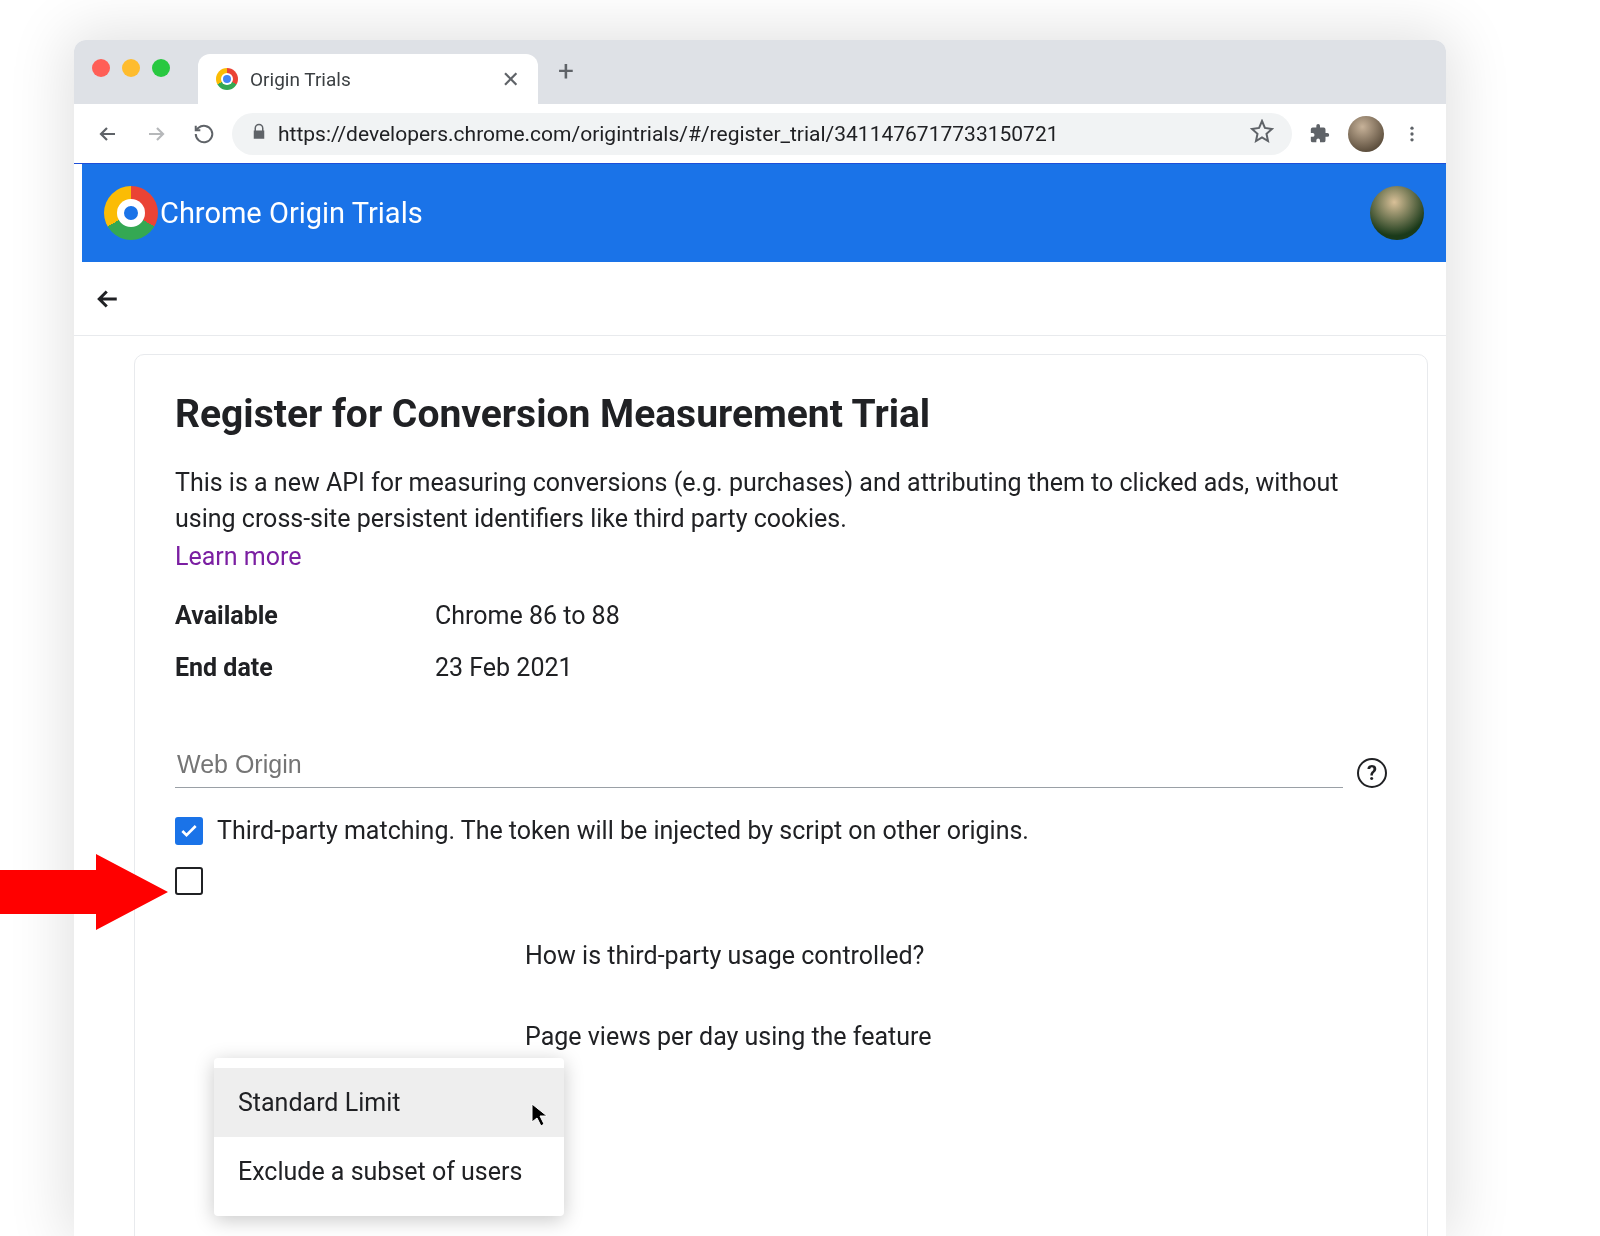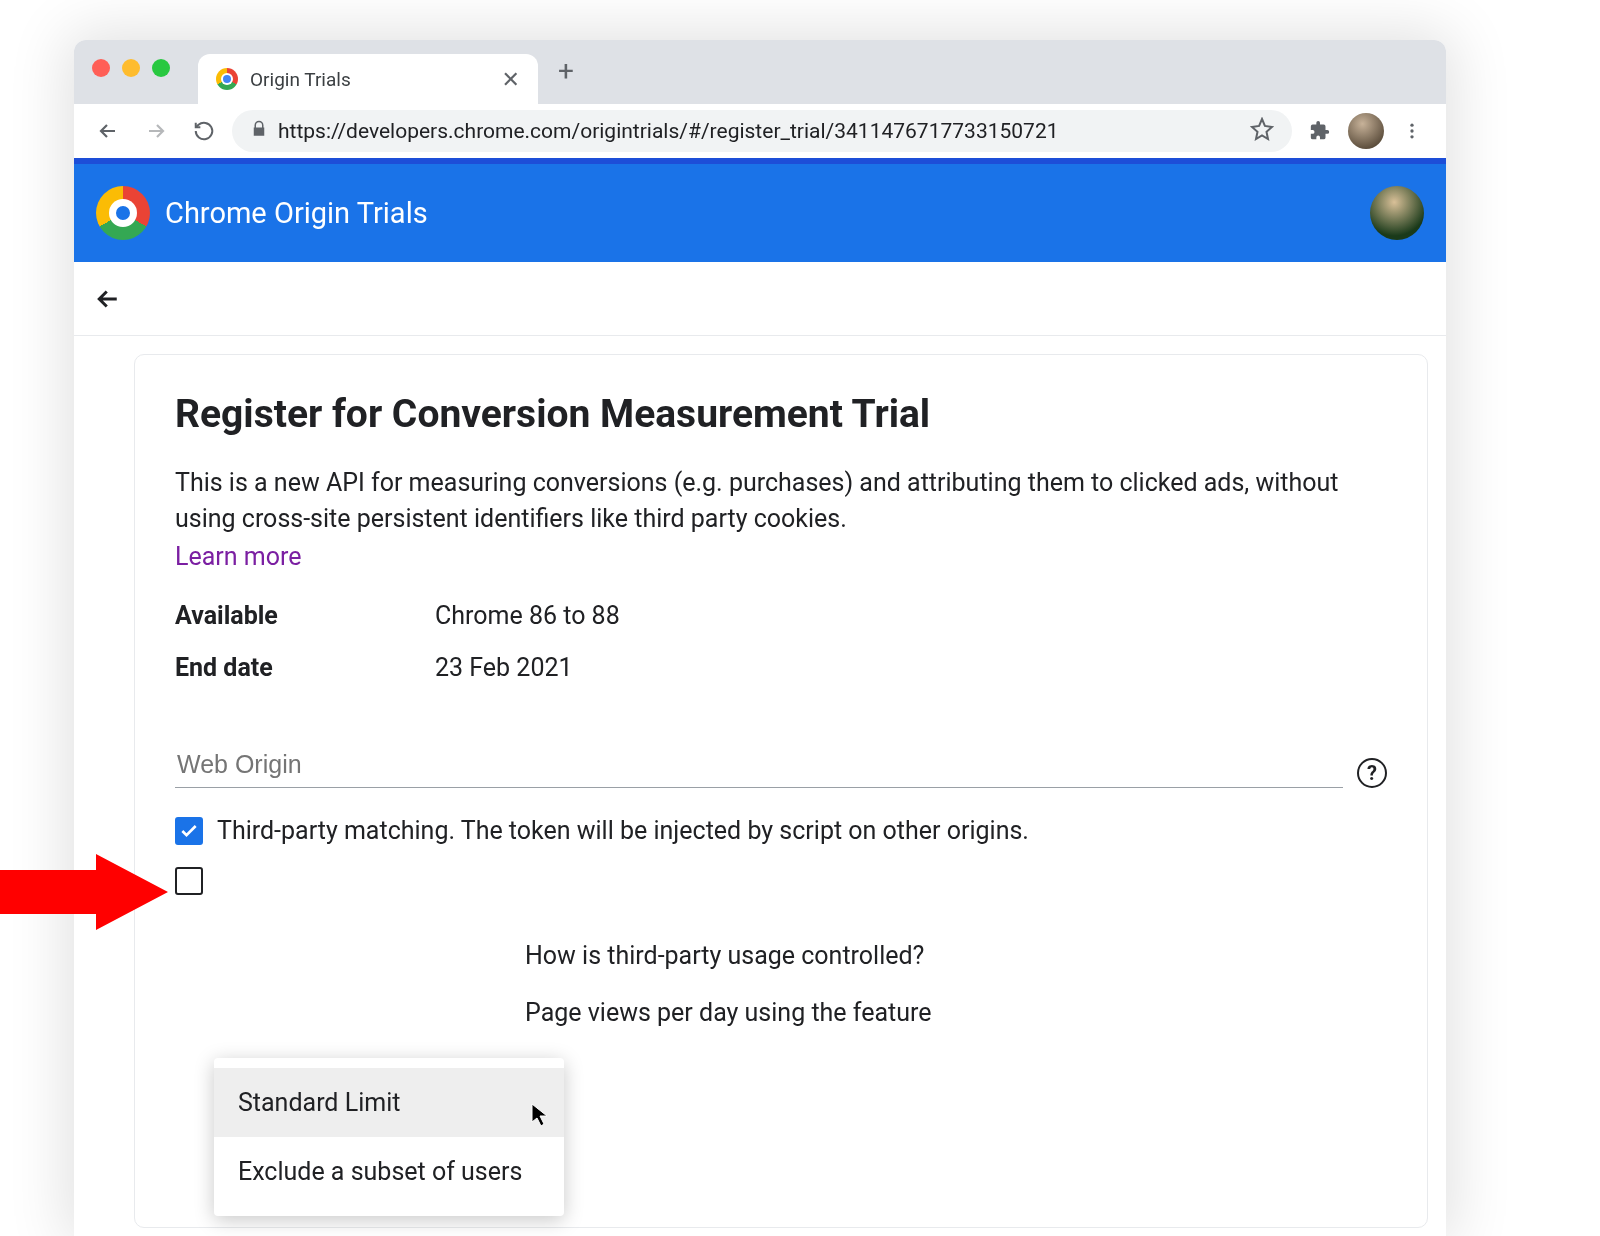--- a/index.html
+++ b/index.html
@@ -37,36 +37,36 @@
   }
   .tab-close { margin-left:auto; color:#5f6368; font-size:22px; }
   .newtab { width:44px; text-align:center; color:#5f6368; font-size:28px; align-self:center; margin-bottom:4px; margin-left:6px;}
   .favicon { width:22px; height:22px; border-radius:50%;
     background: conic-gradient(#ea4335 0 120deg,#34a853 120deg 240deg,#fbbc05 240deg 360deg);
     position:relative;}
   .favicon::after{content:"";position:absolute;inset:5px;border-radius:50%;background:#fff;}
   .favicon::before{content:"";position:absolute;inset:7px;border-radius:50%;background:#4285f4;z-index:1;}
   
   .toolbar {
-    height: 60px; background:#fff; border-bottom:6px solid #1d4ed8;
+    height: 60px; background:#fff; border-bottom:1px solid #1d4ed8;
     display:flex; align-items:center; gap:8px; padding:0 14px;
   }
   .icon-btn { width:40px; height:40px; display:flex; align-items:center; justify-content:center; color:#5f6368; border-radius:50%;}
   .omnibox {
     flex:1; height:42px; background:#f1f3f4; border-radius:22px;
     display:flex; align-items:center; padding:0 18px; gap:10px;
     color:#202124; font-size:21px;
   }
   .lock { color:#5f6368; }
   .star{color:#5f6368;margin-left:auto;}
   .ext-avatar{width:36px;height:36px;border-radius:50%;background:radial-gradient(circle at 40% 30%,#c7b299,#3a2e1f);}
   
   .app-header{
     height:98px;background:#1a73e8;display:flex;align-items:center;
-    padding:0 22px;color:#fff;font-size:29px;font-weight:400;gap:13px;
+    padding:0 22px;color:#fff;font-size:29px;font-weight:400;gap:0;margin-left:8px;
   }
   .chrome-logo{width:54px;height:54px;border-radius:50%;
     background: conic-gradient(#ea4335 0 120deg,#34a853 120deg 240deg,#fbbc05 240deg 360deg);
     position:relative; margin-right:2px;}
   .chrome-logo::after{content:"";position:absolute;inset:13px;border-radius:50%;background:#fff;}
   .chrome-logo::before{content:"";position:absolute;inset:17px;border-radius:50%;background:#1a73e8;z-index:1;border:3px solid #fff;}
   .user-avatar{width:54px;height:54px;border-radius:50%;margin-left:auto;
     background:radial-gradient(circle at 45% 30%,#d9c098,#1a3a1a 70%);}
   
   .back-row{height:74px;display:flex;align-items:center;padding:0 14px;border-bottom:1px solid #e8eaed;}
@@ -208,21 +208,21 @@
           </svg>
       </div>
       <span>Third-party matching. The token will be injected by script on other origins.</span>
     </div>
 
     <div class="chk-row" style="margin-top:22px">
       <div class="chk"></div>
     </div>
 
     <div class="q-row" style="margin-left:350px">How is third-party usage controlled?</div>
-    <div class="q-row" style="margin-top:28px;margin-left:350px">Page views per day using the feature</div>
+    <div class="q-row" style="margin-top:52px;margin-left:350px">Page views per day using the feature</div>
   </div>
 
   <div class="dropdown">
     <div class="item sel">Standard Limit</div>
     <div class="item">Exclude a subset of users</div>
   </div>
   <svg class="cursor" width="20" height="26" viewBox="0 0 20 26">
     <path d="M2 2 L2 20 L7 16 L11 24 L14 22 L10 14 L17 14 Z" fill="#000" stroke="#fff" stroke-width="1"></path>
   </svg>
 </div>

